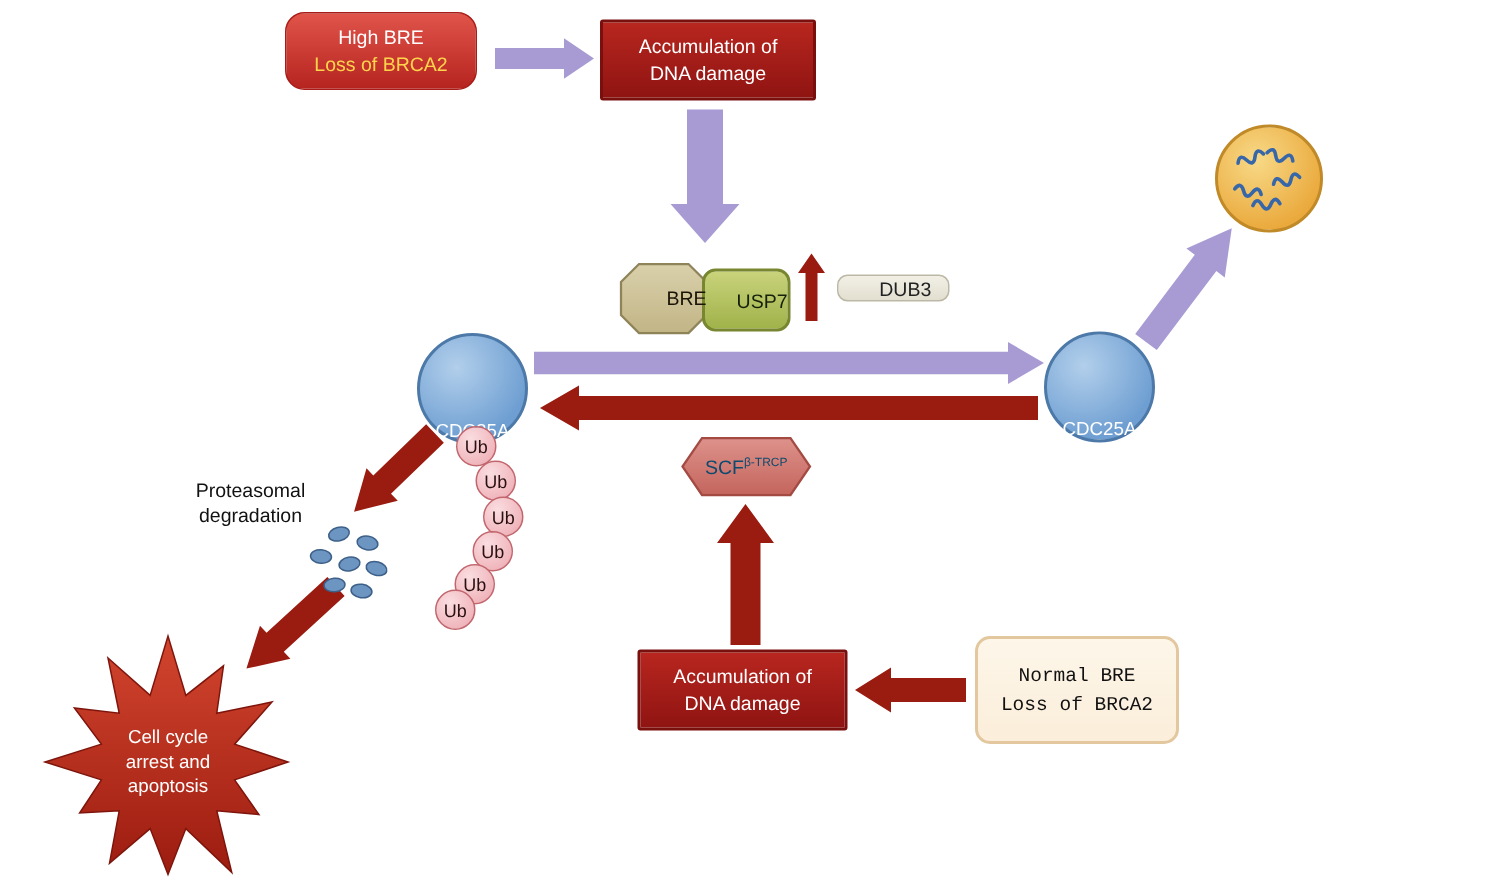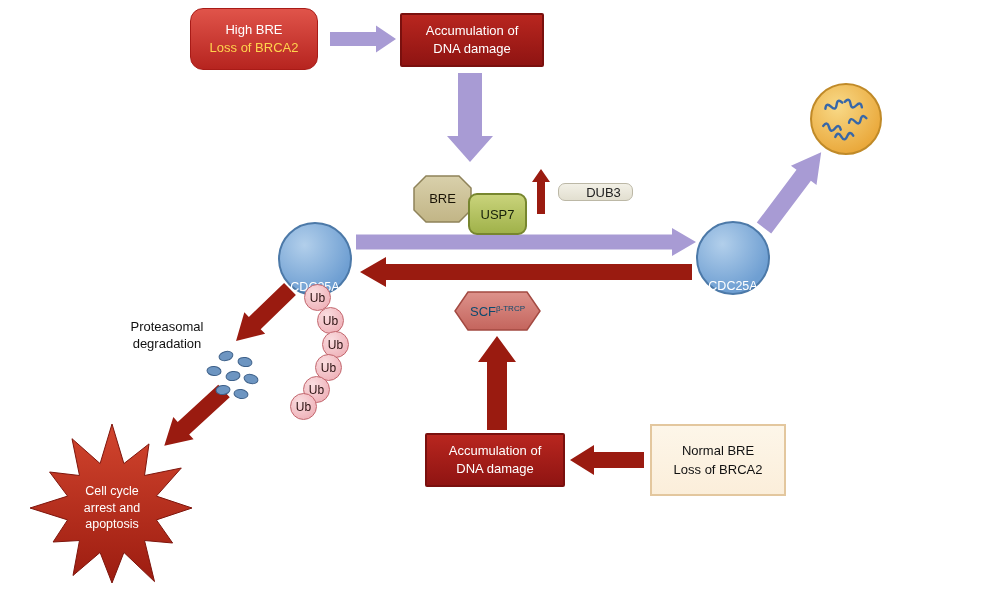--- a/index.html
+++ b/index.html
@@ -37,21 +37,21 @@
     background:radial-gradient(circle at 38% 32%, #f8d987, #eaa93c 75%);
     border:2px solid #c08a28;
   }
   .ub{
     width:27px;height:27px;border-radius:50%;
     background:radial-gradient(circle at 35% 30%, #fadde0, #efb3ba 78%);
     border:1.5px solid #c2666d;color:#2a1010;font-size:12px;
   }
   .box-normalbre{
     background:linear-gradient(#fdf6e9,#fbeeda);border:2px solid #e3c79e;color:#111;
-    border-radius:0;font-size:13px;line-height:1.5;
+    border-radius:10px;font-size:13px;line-height:1.5;font-family:Liberation Mono, monospace;
   }
   .scf-txt{color:#0c4a6e;font-size:13px;}
   .scf-txt sup{font-size:8px;}
   .white{color:#fff;}
 </style>
 </head>
 <body>
 
 <div class="canvas">
 
@@ -99,33 +99,33 @@
       <ellipse cx="214" cy="371" rx="7" ry="4.5" transform="rotate(5 214 371)"></ellipse>
       <ellipse cx="233" cy="376" rx="7" ry="4.5" transform="rotate(-10 233 376)"></ellipse>
       <ellipse cx="251" cy="379" rx="7" ry="4.5" transform="rotate(15 251 379)"></ellipse>
       <ellipse cx="223" cy="390" rx="7" ry="4.5" transform="rotate(-5 223 390)"></ellipse>
       <ellipse cx="241" cy="394" rx="7" ry="4.5" transform="rotate(8 241 394)"></ellipse>
     </g>
 
     <polygon points="192,508 156.4,519.9 172.6,543 144.5,540.5 154.5,581.6 123.9,552.4 112,583 100.1,552.4 73,575.5 79.5,540.5 53.1,542 67.6,519.9 30,508 67.6,496.1 49.6,472 79.5,475.5 72,438.7 100.1,463.6 112,424 123.9,463.6 149,443.9 144.5,475.5 181.3,468 156.4,496.1" fill="url(#gradStar)" stroke="#7e150c" stroke-width="1"></polygon>
   </svg>
 
-  <div class="node box-highbre" style="left:190px;top:8px;width:128px;height:62px;">
+  <div class="node box-highbre" style="left:190px;top:8px;width:128px;height:52px;">
     <div class="white">High BRE</div>
     <div class="yellow-line">Loss of BRCA2</div>
   </div>
 
   <div class="node box-darkred" style="left:400px;top:13px;width:144px;height:54px;">
     <div>Accumulation of</div>
     <div>DNA damage</div>
   </div>
 
-  <div class="txt" style="left:414px;top:190px;width:57px;text-align:center;color:#1a1406;">BRE</div>
-
-  <div class="node box-usp7" style="left:468px;top:193px;width:59px;height:42px;">
+  <div class="txt" style="left:414px;top:190px;width:57px;text-align:right;color:#1a1406;">BRE</div>
+
+  <div class="node box-usp7" style="left:468px;top:179px;width:59px;height:42px;align-items:flex-end;">
     <div>USP7</div>
   </div>
 
   <div class="node box-dub3" style="left:558px;top:183px;width:75px;height:18px;padding-left:16px;">
     <div>DUB3</div>
   </div>
 
   <div class="node circle-cdc" style="left:278px;top:222px;">
     <div>CDC25A</div>
   </div>

